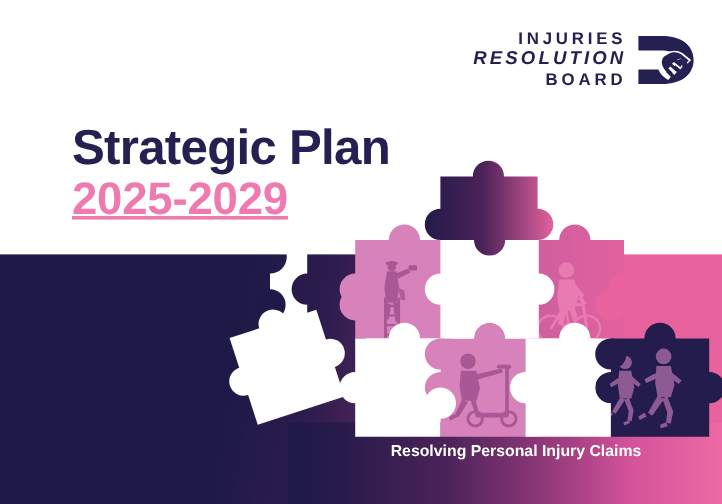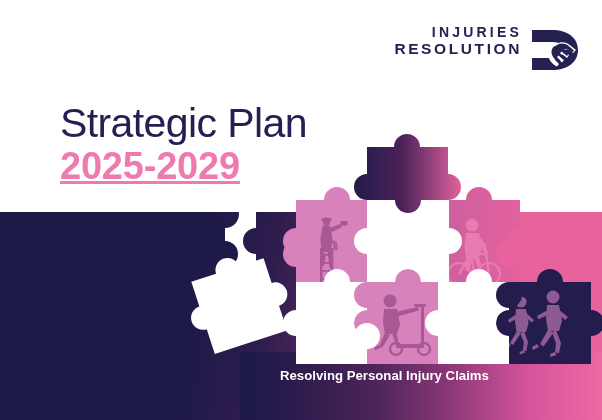--- a/index.html
+++ b/index.html
@@ -38,40 +38,40 @@
     display:flex;align-items:flex-start;gap:8px;
   }
   .logo-words{
     display:flex;flex-direction:column;align-items:flex-end;
     line-height:1.16;
   }
   .logo-words span{
     color:#242051;font-weight:bold;letter-spacing:3.2px;
     font-size:14px;
   }
-  .logo-words span.wide{font-size:15.5px;letter-spacing:2.6px;}
+  .logo-words span.wide{font-size:15.5px;letter-spacing:2.6px;font-style:italic;}
   .logo-mark{width:52px;height:52px;display:block;}
 
   
   .title-main{
     position:absolute;left:60px;top:100px;
-    margin:0;font-size:41px;font-weight:normal;color:#242051;
+    margin:0;font-size:41px;font-weight:bold;color:#242051;
     letter-spacing:-0.6px;
   }
   .title-sub{
     position:absolute;left:60px;top:145px;
     margin:0;font-size:38px;font-weight:bold;color:#ef7ab0;
     letter-spacing:-0.2px;
     text-decoration:underline;
   }
 
   
   .tagline{
     position:absolute;right:22px;top:366px;width:300px;
-    text-align:left;color:#ffffff;
+    text-align:center;color:#ffffff;
     font-size:13.2px;font-weight:bold;line-height:1.45;
     text-shadow:0 0 1px rgba(0,0,0,.08);
   }
   .tagline div{white-space:nowrap;}
 
   
   .puzzle{
     position:absolute;left:0;top:0;width:602px;height:420px;
     pointer-events:none;
   }
@@ -199,20 +199,21 @@
 
     <g transform="translate(178,286) rotate(-18)">
       <path d="M14,0 h26 a12,12 0 0 1 24,0 h26 v26 a12,12 0 0 1 0,24 v26 h-76 v-26 a12,12 0 0 1 0,-24 z" fill="#ffffff"></path>
     </g>
   </svg>
 
   <div class="logo">
     <div class="logo-words">
       <span>INJURIES</span>
       <span class="wide">RESOLUTION</span>
+      <span>BOARD</span>
     </div>
     <svg class="logo-mark" viewBox="0 0 52 52">
       <path d="M2,6 H22 C38,6 48,14 48,26 C48,38 38,46 22,46 H2 V34 H22 C30,34 34,31 34,26 C34,21 30,18 22,18 H2 Z" fill="#242051"></path>
       <path d="M30,18 C40,18 46,22 46,26 C46,32 40,38 30,38 C36,34 38,30 38,26 C38,22 36,20 30,18 Z" fill="#ffffff" opacity="0.0"></path>
       <path d="M26,20 c5,-3 11,-2 15,2 l5,4 -3,3 -5,-4 -4,1 5,5 -2,3 -6,-5 -2,2 5,5 -2,2.6 -5,-4.6 -2,2 4,4 -2,2.6
                c-4,-2 -8,-6 -9,-11 -0.6,-3 0.6,-6 2,-7.6 z" fill="#ffffff"></path>
       <path d="M27,21 c4,-2.4 9,-1.6 12.6,1.8 l4.4,3.6 -2,2 -4.6,-3.6 -3.4,0.8 4.4,4.4 -1.4,2 -5.4,-4.4 -1.6,1.6
                4.4,4.4 -1.4,1.8 -4.4,-4 -1.6,1.6 3.4,3.4 -1.4,1.8 c-3.4,-1.8 -6.6,-5 -7.4,-9 -0.4,-2.4 0.4,-4.8 1.8,-6.2 z" fill="#242051"></path>
     </svg>
   </div>

